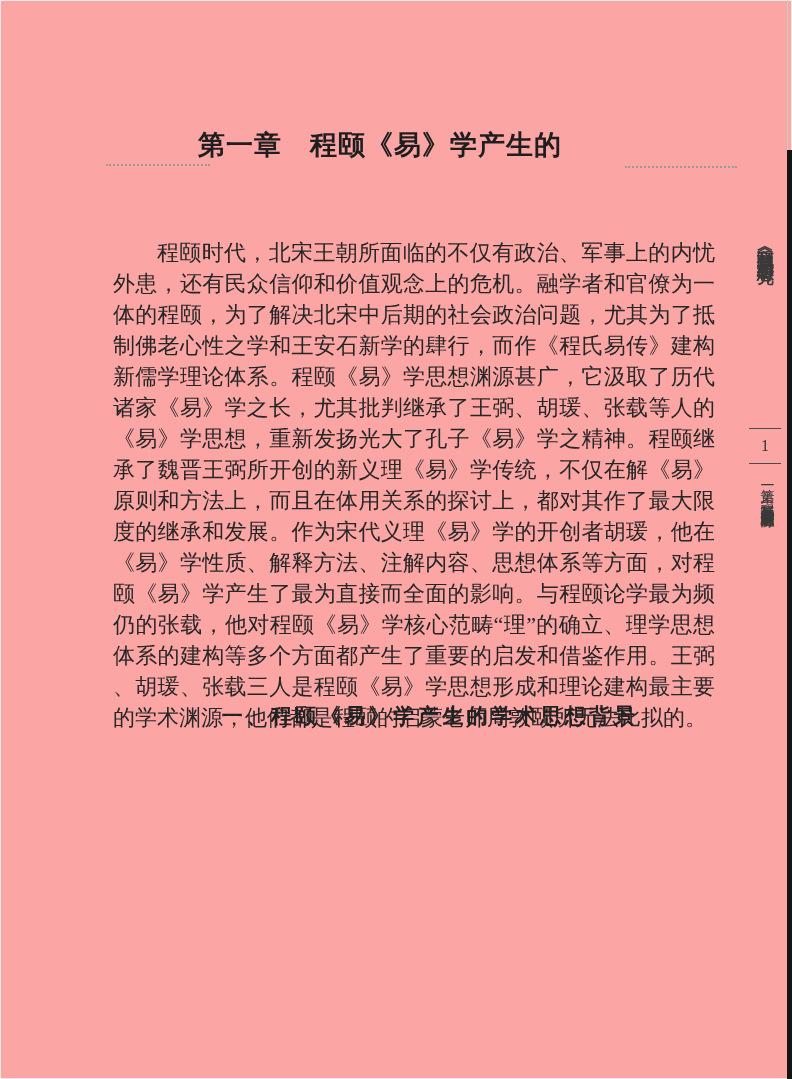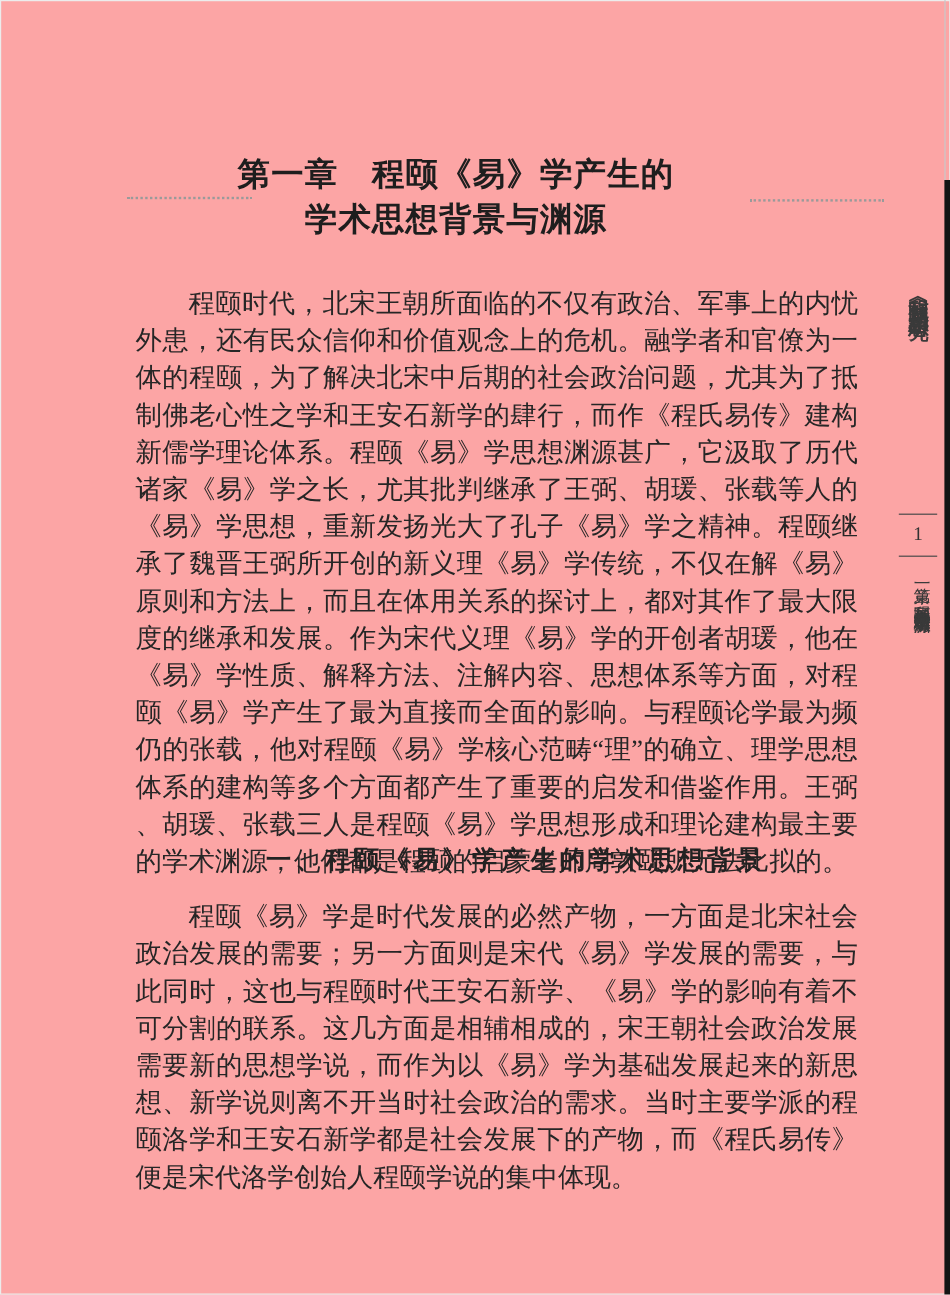--- a/index.html
+++ b/index.html
@@ -54,28 +54,26 @@
 </head>
 <body>
 
 <div class="page">
 
   <div class="dotted-rule dotted-left"></div>
   <div class="dotted-rule dotted-right"></div>
 
   <div class="title-block">
     <div>第一章　程颐《易》学产生的</div>
-    <div>学术思想背景与渊源</div>
   </div>
 
   <p class="para para1">程颐时代，北宋王朝所面临的不仅有政治、军事上的内忧外患，还有民众信仰和价值观念上的危机。融学者和官僚为一体的程颐，为了解决北宋中后期的社会政治问题，尤其为了抵制佛老心性之学和王安石新学的肆行，而作《程氏易传》建构新儒学理论体系。程颐《易》学思想渊源甚广，它汲取了历代诸家《易》学之长，尤其批判继承了王弼、胡瑗、张载等人的《易》学思想，重新发扬光大了孔子《易》学之精神。程颐继承了魏晋王弼所开创的新义理《易》学传统，不仅在解《易》原则和方法上，而且在体用关系的探讨上，都对其作了最大限度的继承和发展。作为宋代义理《易》学的开创者胡瑗，他在《易》学性质、解释方法、注解内容、思想体系等方面，对程颐《易》学产生了最为直接而全面的影响。与程颐论学最为频仍的张载，他对程颐《易》学核心范畴“理”的确立、理学思想体系的建构等多个方面都产生了重要的启发和借鉴作用。王弼、胡瑗、张载三人是程颐《易》学思想形成和理论建构最主要的学术渊源，他们都是程颐的启蒙老师周敦颐所无法比拟的。</p>
 
   <h2 class="section-heading">一、程颐《易》学产生的学术思想背景</h2>
 
-  <p class="para para2">程颐《易》学是时代发展的必然产物，一方面是北宋社会政治发展的需要；另一方面则是宋代《易》学发展的需要，与此同时，这也与程颐时代王安石新学、《易》学的影响有着不可分割的联系。这几方面是相辅相成的，宋王朝社会政治发展需要新的思想学说，而作为以《易》学为基础发展起来的新思想、新学说则离不开当时社会政治的需求。当时主要学派的程颐洛学和王安石新学都是社会发展下的产物，而《程氏易传》便是宋代洛学创始人程颐学说的集中体现。</p>
 
   <div class="sb-booktitle">程颐《易》学思想研究</div>
   <div class="sb-rule sb-rule-top"></div>
   <div class="sb-pagenum">1</div>
   <div class="sb-rule sb-rule-bottom"></div>
   <div class="sb-chapter">第一章　程颐《易》学产生的学术思想背景与渊源</div>
 
   <div class="edge-hairline"></div>
   <div class="edge-strip"></div>
 

